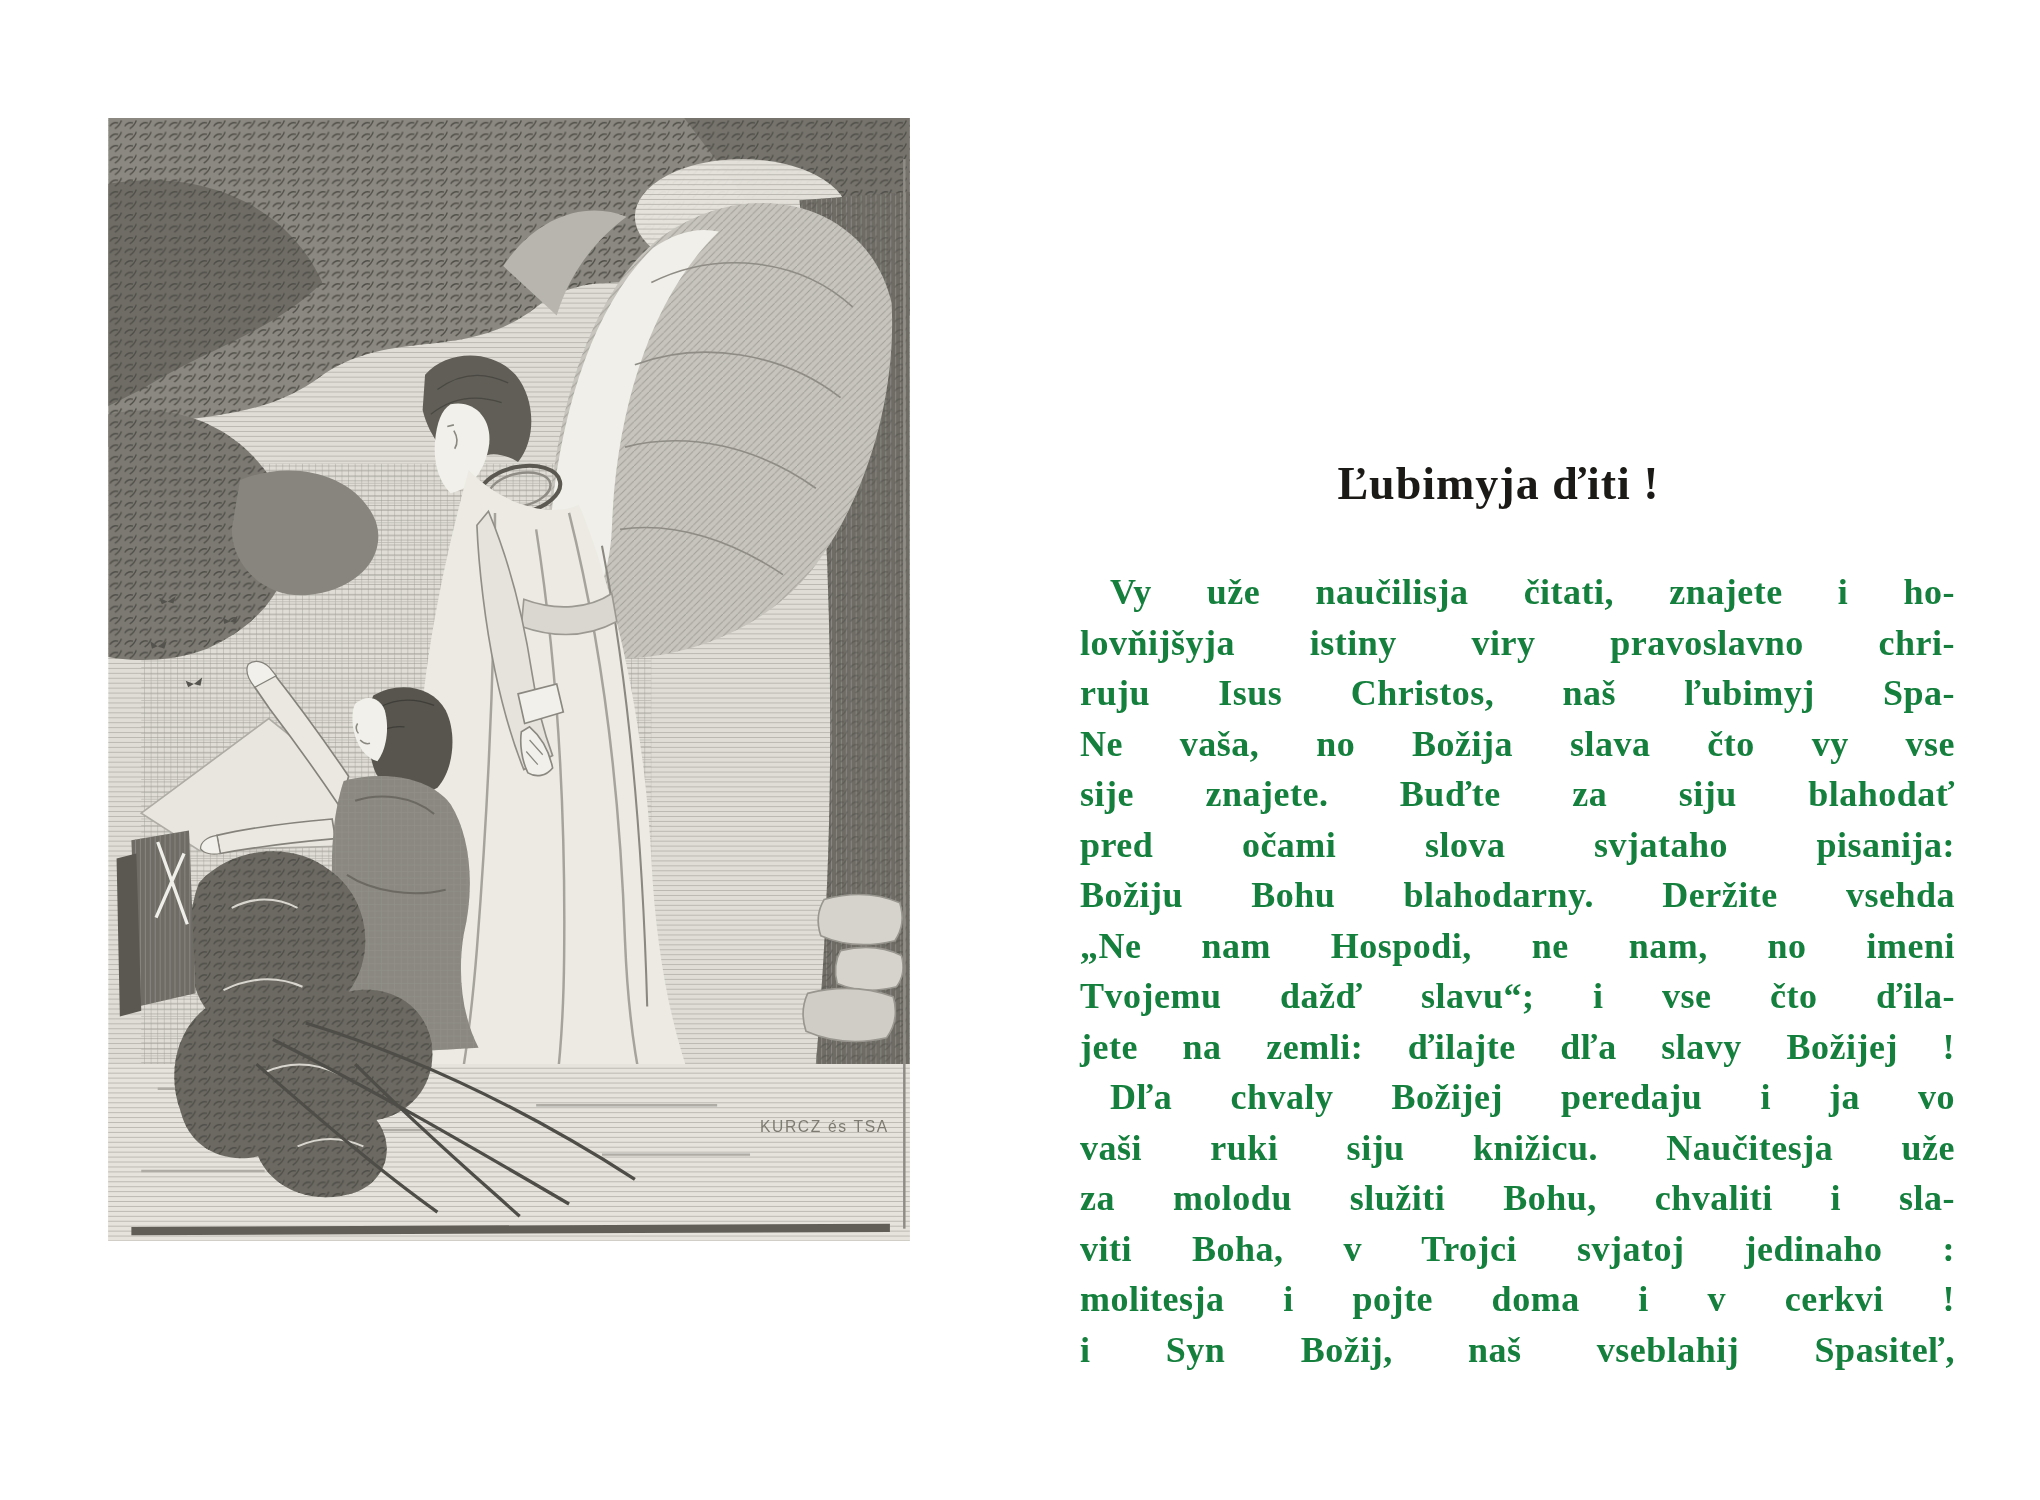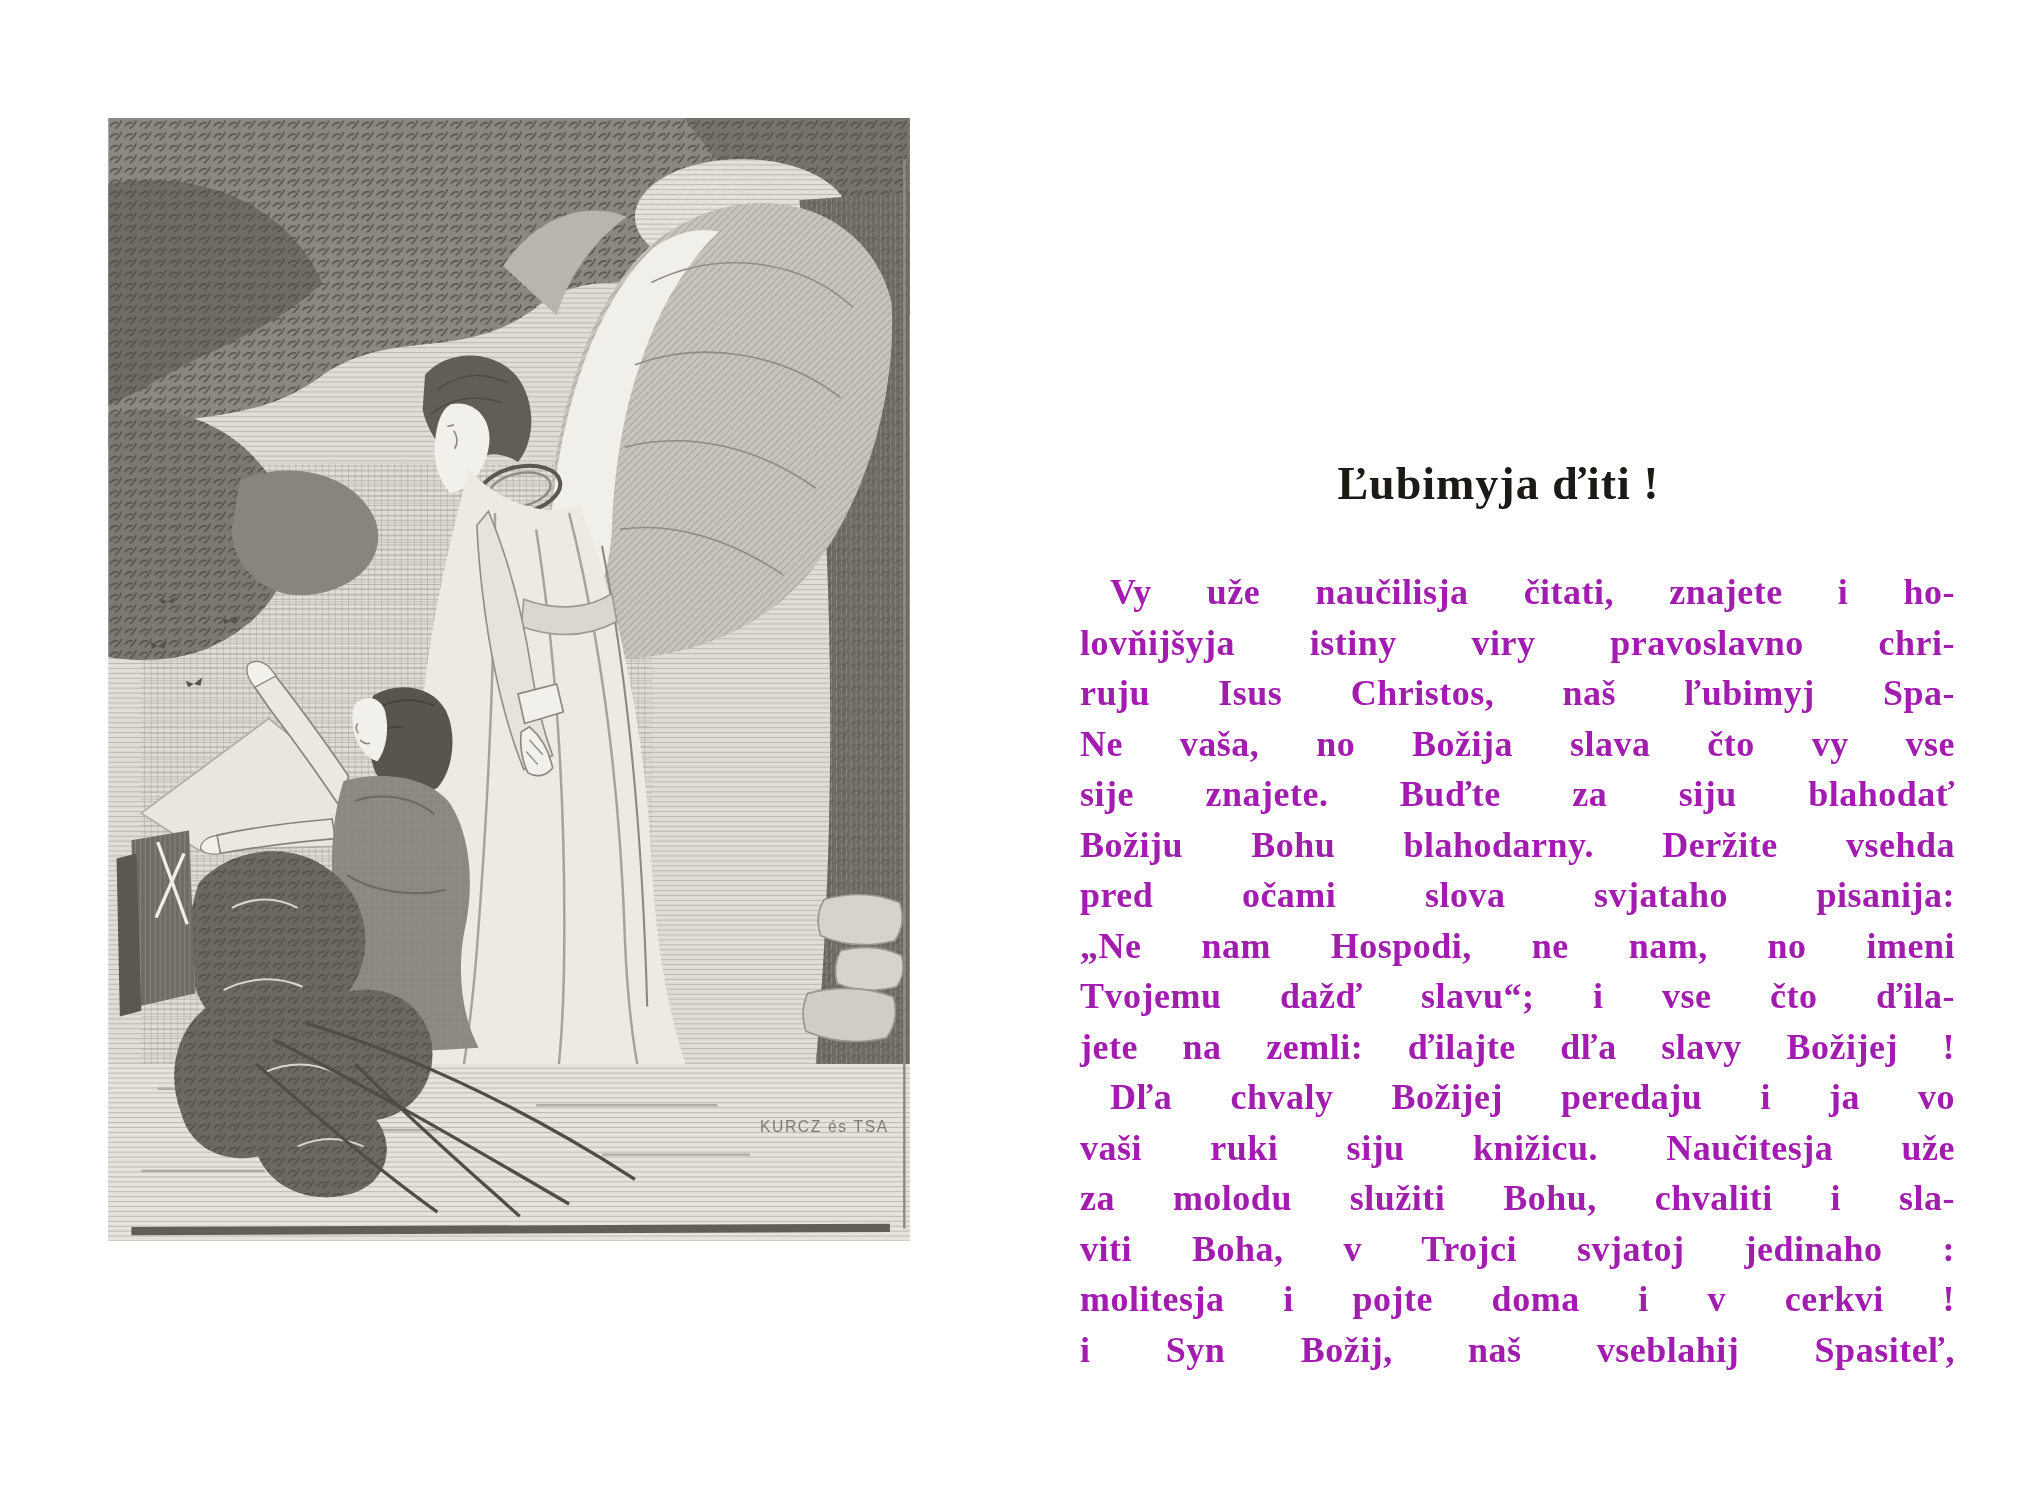--- a/index.html
+++ b/index.html
@@ -41,21 +41,21 @@
   .bodytext { margin-top: 56px; }
   .tline {
     font-size: 36px;
     font-weight: bold;
     line-height: 50.5px;
     height: 50.5px;
     letter-spacing: 0.5px;
     white-space: nowrap;
     text-align: justify;
     text-align-last: justify;
-    color: #a21caf;
+    color: #15803d;
   }
   .tline.indent { text-indent: 30px; }
 </style>
 </head>
 <body>
 
 <div class="page">
 
   <figure class="engraving" style="margin:0" aria-label="Woodcut engraving: a guardian angel with large wings in a long robe stands beside a kneeling child who reaches up toward butterflies, in a dark wooded landscape">
     <svg viewBox="0 0 974 1365" xmlns="http://www.w3.org/2000/svg">
@@ -191,22 +191,22 @@
   <div class="text-column">
     <h1>Ľubimyja ďiti !</h1>
 
     <div class="bodytext">
       <div>
         <div class="tline indent">Vy uže naučilisja čitati, znajete i ho-</div>
         <div class="tline">lovňijšyja istiny viry pravoslavno chri-</div>
         <div class="tline">ruju Isus Christos, naš ľubimyj Spa-</div>
         <div class="tline">Ne vaša, no Božija slava čto vy vse</div>
         <div class="tline">sije znajete. Buďte za siju blahodať</div>
+        <div class="tline">pred očami slova svjataho pisanija:</div>
         <div class="tline">Božiju Bohu blahodarny. Deržite vsehda</div>
-        <div class="tline">pred očami slova svjataho pisanija:</div>
         <div class="tline">„Ne nam Hospodi, ne nam, no imeni</div>
         <div class="tline">Tvojemu dažď slavu“; i vse čto ďila-</div>
         <div class="tline">jete na zemli: ďilajte dľa slavy Božijej !</div>
       </div>
       <div>
         <div class="tline indent">Dľa chvaly Božijej peredaju i ja vo</div>
         <div class="tline">vaši ruki siju knižicu. Naučitesja uže</div>
         <div class="tline">za molodu služiti Bohu, chvaliti i sla-</div>
         <div class="tline">viti Boha, v Trojci svjatoj jedinaho :</div>
         <div class="tline">molitesja i pojte doma i v cerkvi !</div>

